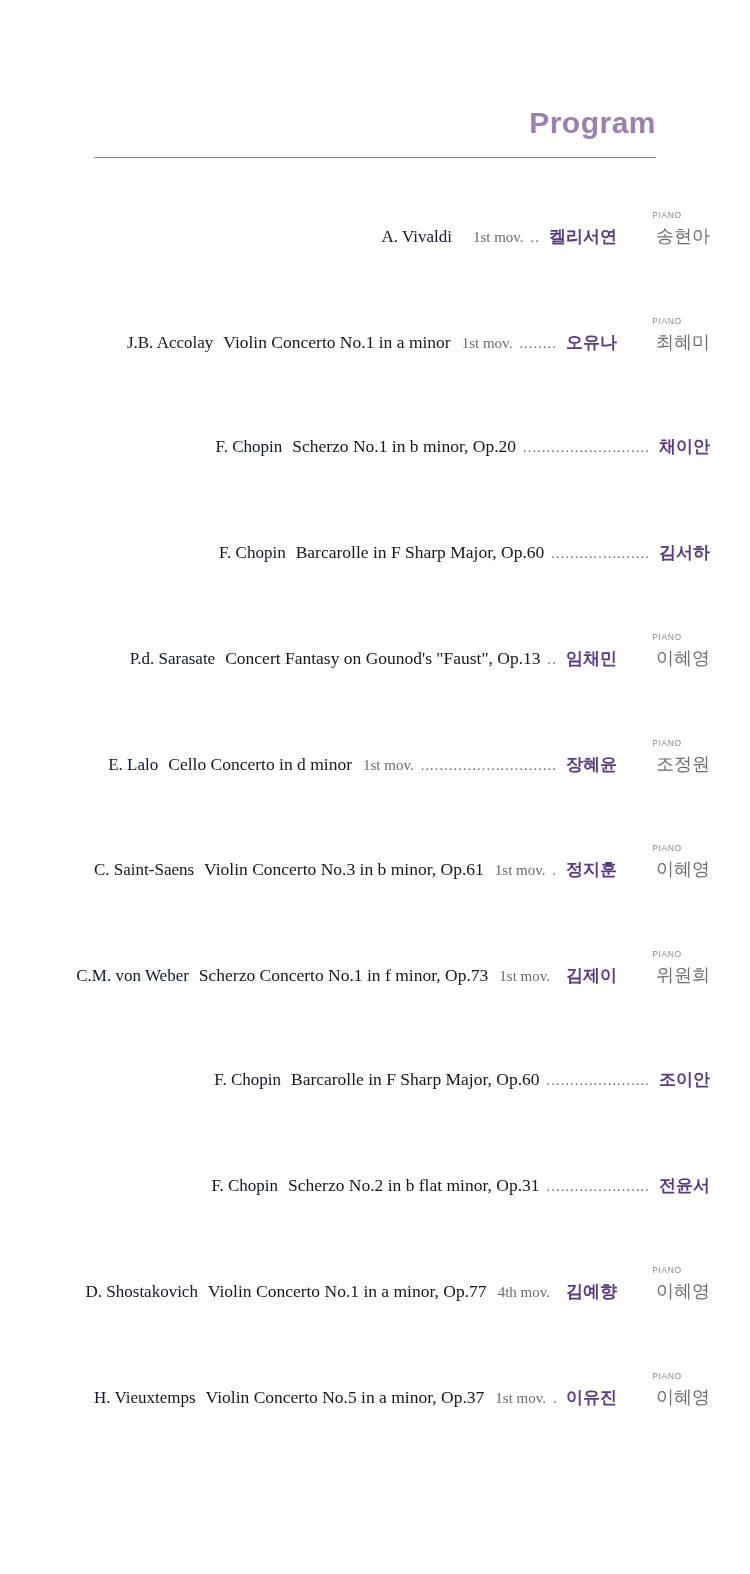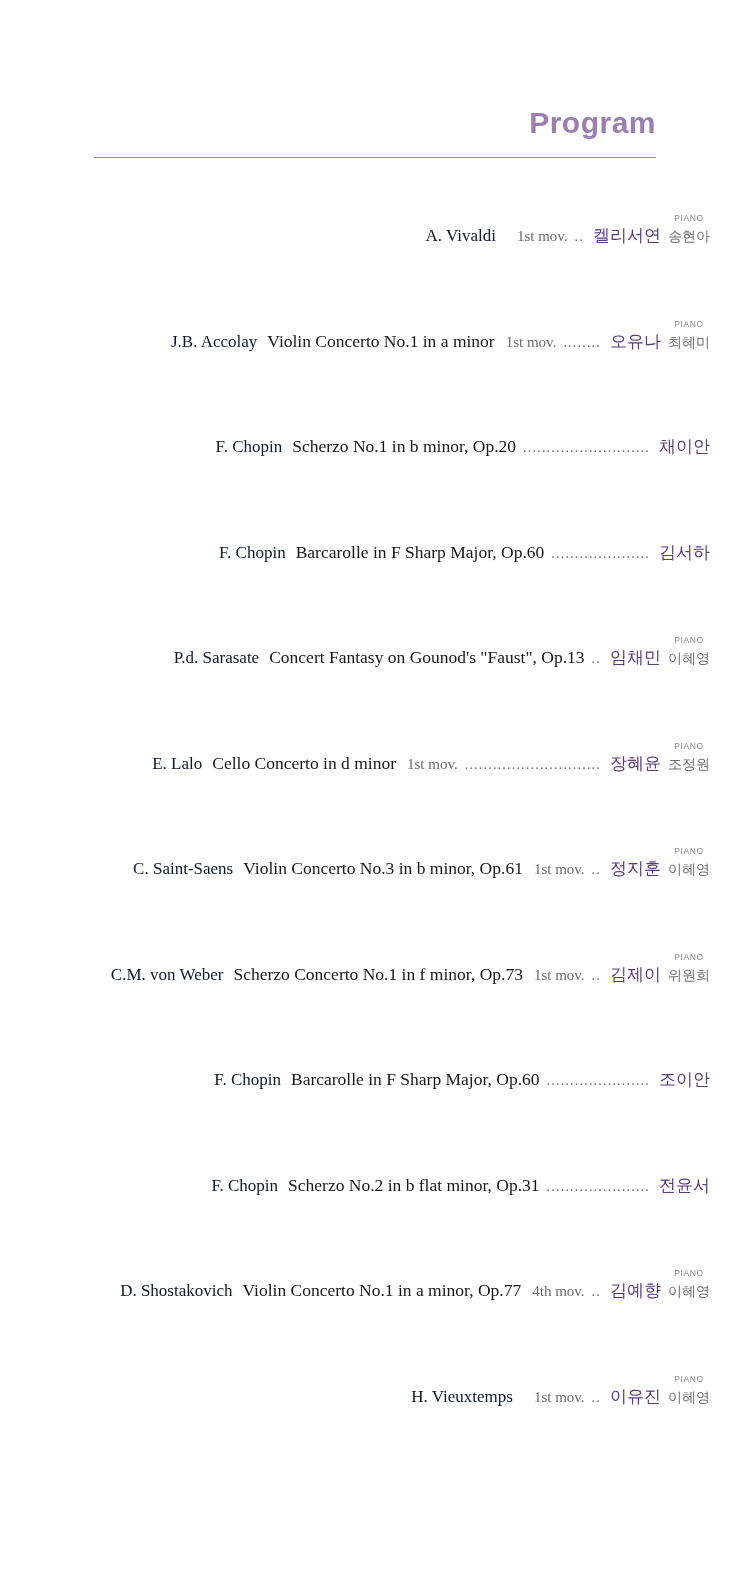--- a/index.html
+++ b/index.html
@@ -75,21 +75,21 @@
   .dots {
     color: #6b6b70;
     font-size: 14px;
     margin-left: 7px;
     letter-spacing: 1.2px;
     overflow: hidden;
   }
   .performer {
     color: #5a3a82;
     font-family: "Liberation Sans", sans-serif;
-    font-weight: normal;
+    font-weight: bold;
     font-size: 17px;
     margin-left: 9px;
     text-align: center;
   }
   .accomp-wrap {
     position: relative;
     margin-left: 7px;
     display: inline-block;
   }
   .accomp-label {
@@ -99,21 +99,22 @@
     right: 0;
     text-align: center;
     font-family: "Liberation Sans", sans-serif;
     font-size: 8.5px;
     color: #8a8a90;
     letter-spacing: 0.6px;
   }
   .accomp-name {
     color: #6d6d73;
     font-family: "Liberation Sans", sans-serif;
-    font-size: 14px;
+    font-size: 18px;
+    margin-left: 32px;
   }
 </style>
 </head>
 <body>
 
 <div class="page">
 
   <div class="header">
     <div class="header-title">Program</div>
   </div>
@@ -257,20 +258,21 @@
       <span class="accomp-wrap">
         <span class="accomp-label">PIANO</span>
         <span class="accomp-name">이혜영</span>
       </span>
     </div>
   </div>
 
   <div class="entry">
     <div class="entry-row">
       <span class="composer">H. Vieuxtemps</span>
+      <span class="work">Violin Concerto No.5 in a minor, Op.37</span>
       <span class="mov">1st mov.</span>
       <span class="dots">..</span>
       <span class="performer">이유진</span>
       <span class="accomp-wrap">
         <span class="accomp-label">PIANO</span>
         <span class="accomp-name">이혜영</span>
       </span>
     </div>
   </div>
 </div>

